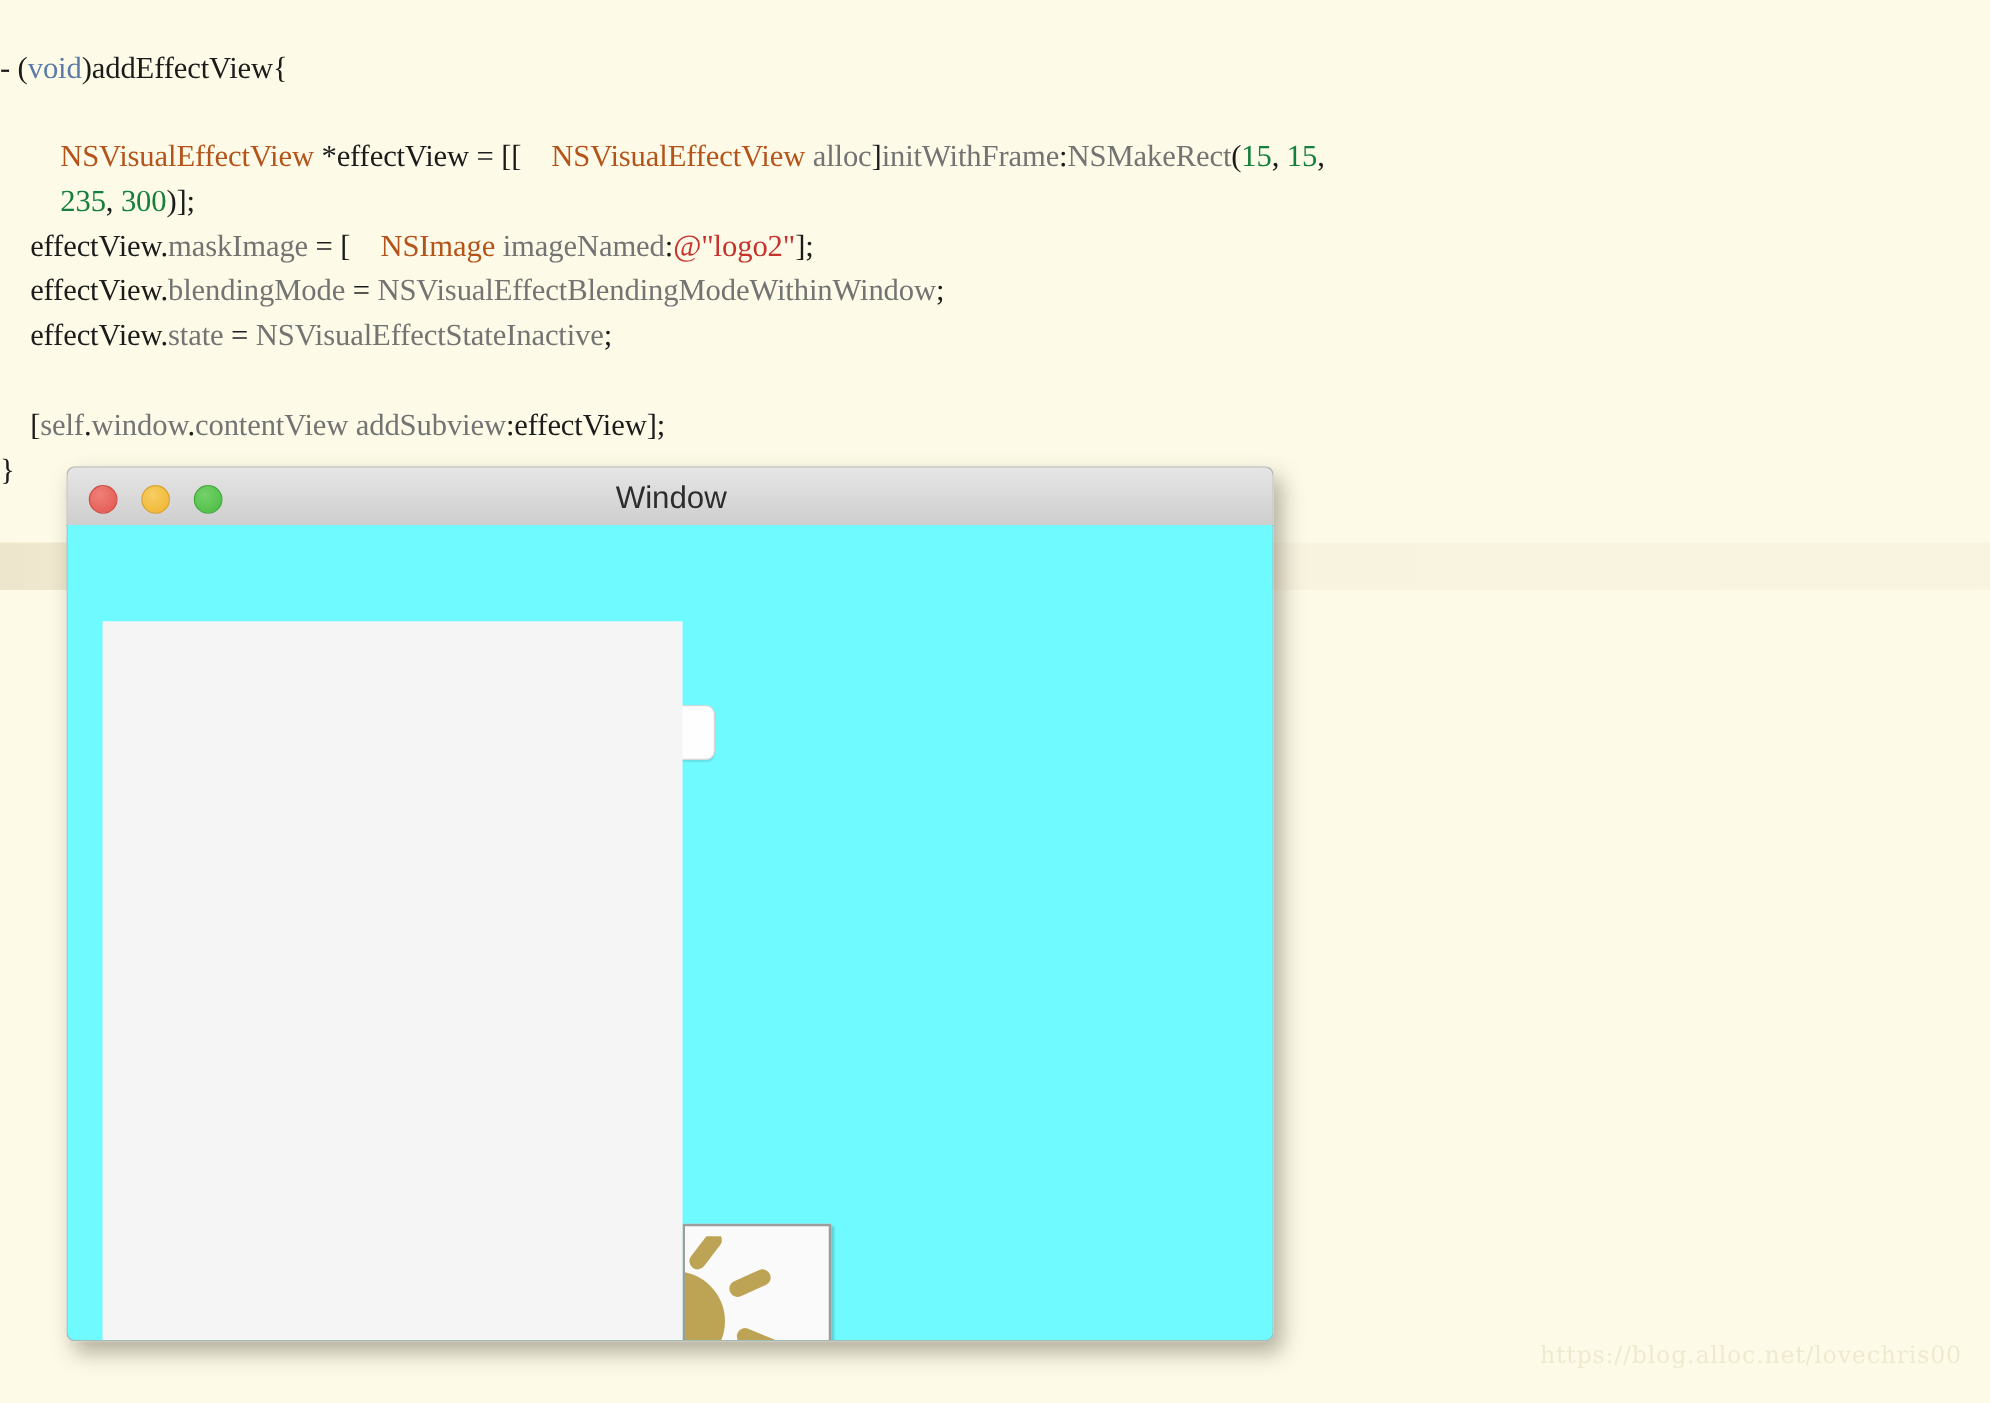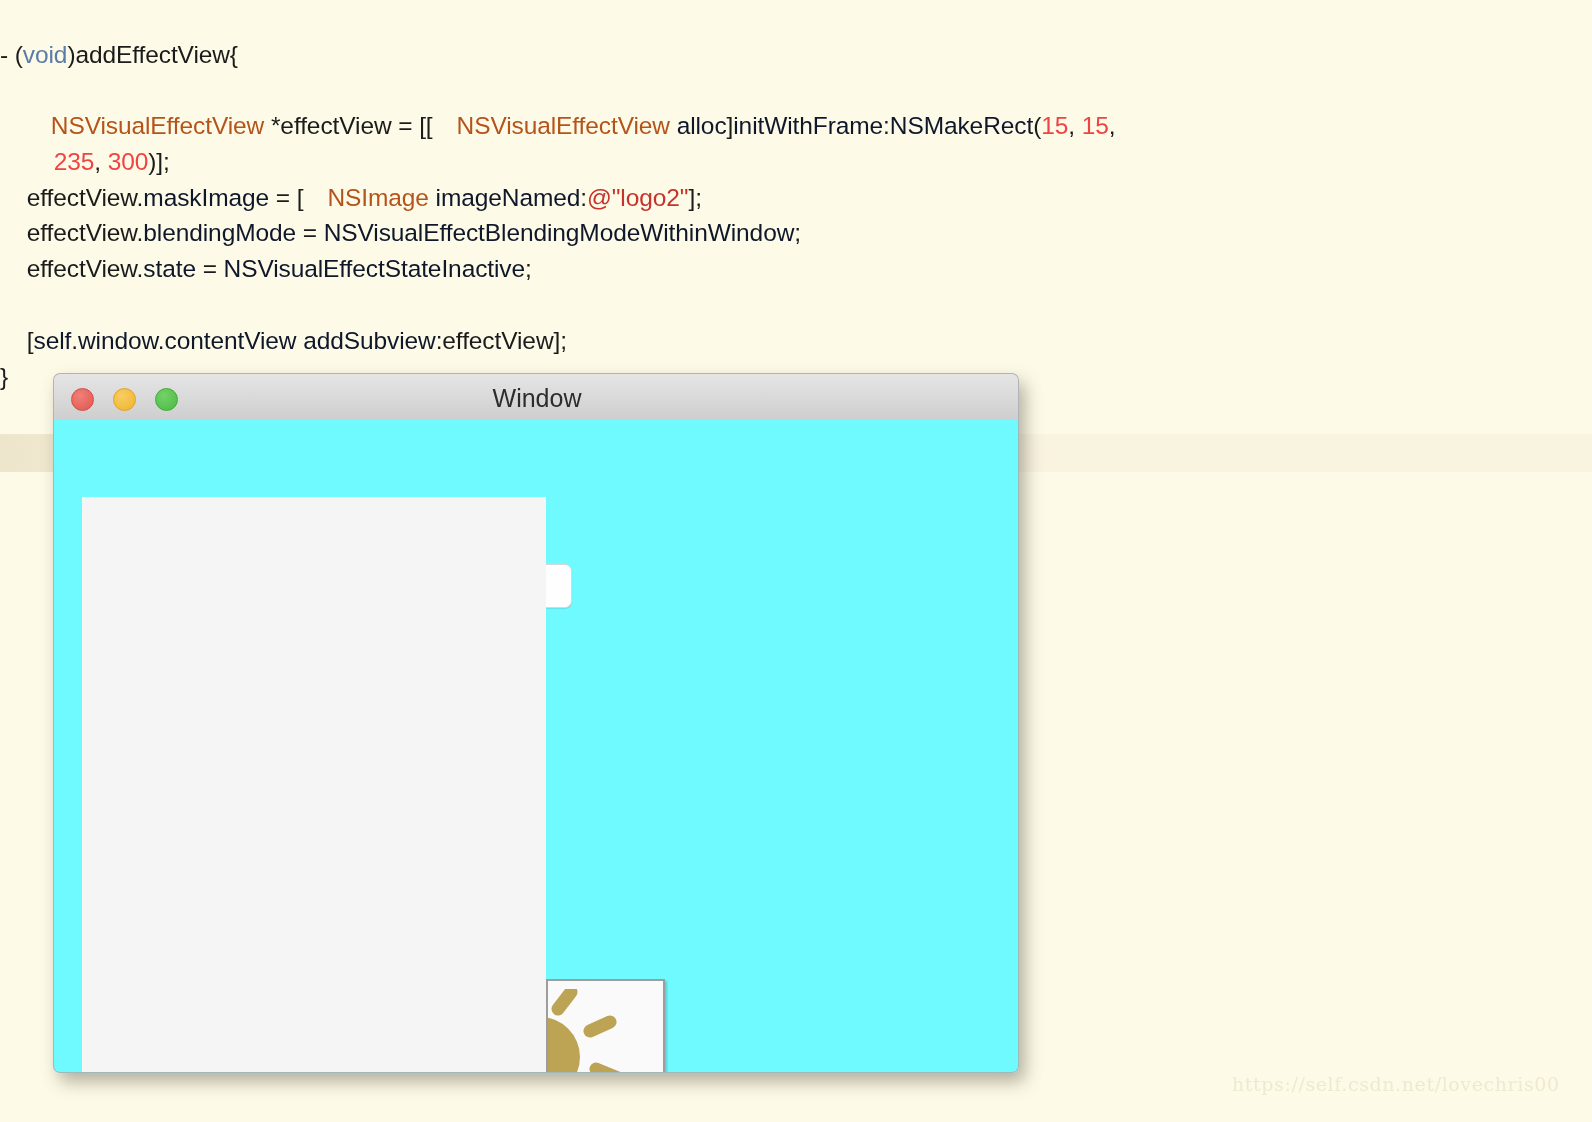--- a/index.html
+++ b/index.html
@@ -38,34 +38,34 @@
     opacity: .9;
   }
 
   
   #code {
     position: absolute;
     left: 0;
     top: 0;
     width: 1592px;
     padding: 12px 0 0 0;
-    font-family: Liberation Sans, sans-serif;
+    font-family: Liberation Serif, serif;
     font-size: 24.5px;
     line-height: 35.8px;
     letter-spacing: -0.1px;
     color: #222222;
     white-space: pre;
   }
   #code .ln { display: block; height: 35.8px; }
   #code .blank { display: block; height: 35.8px; }
   .t-plain  { color: #1b1b1b; }
   .t-kw     { color: #5b7ba8; }
   .t-cls    { color: #b5541a; margin-left: 24px; }
-  .t-id     { color: #0f172a; margin-top: 28px; }
-  .t-num    { color: #ef4444; text-align: right; }
+  .t-id     { color: #737373; margin-top: 28px; }
+  .t-num    { color: #15803d; text-align: right; }
   .t-str    { color: #c7322c; }
   .t-punc   { color: #1b1b1b; }
 
   
   #window {
     position: absolute;
     left: 53px;
     top: 373px;
     width: 966px;
     height: 700px;
@@ -222,13 +222,13 @@
 
     </div>
 
     <div id="push-button">ton</div>
 
     <div id="effect-view"></div>
 
   </div>
 </div>
 
-<div id="watermark">https://self.csdn.net/lovechris00</div>
+<div id="watermark">https://blog.alloc.net/lovechris00</div>
 
 </body></html>

